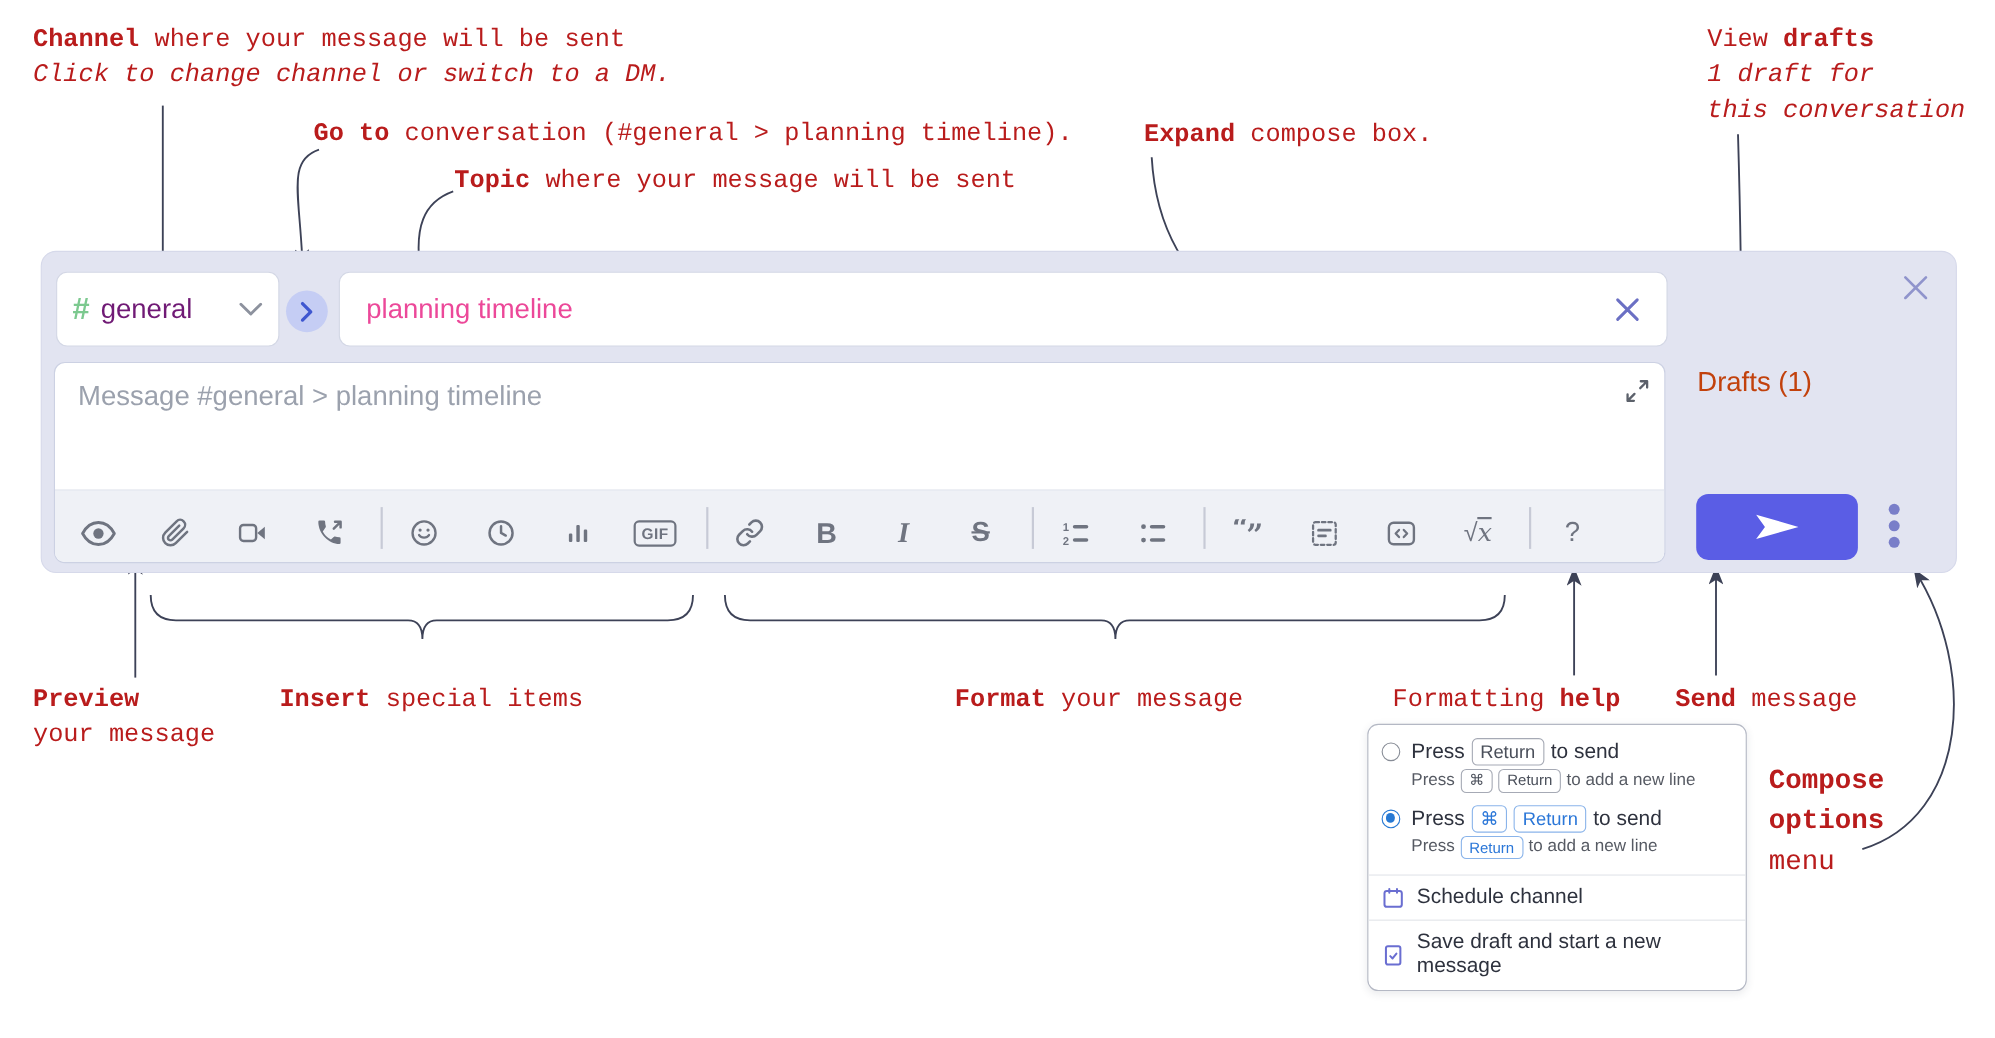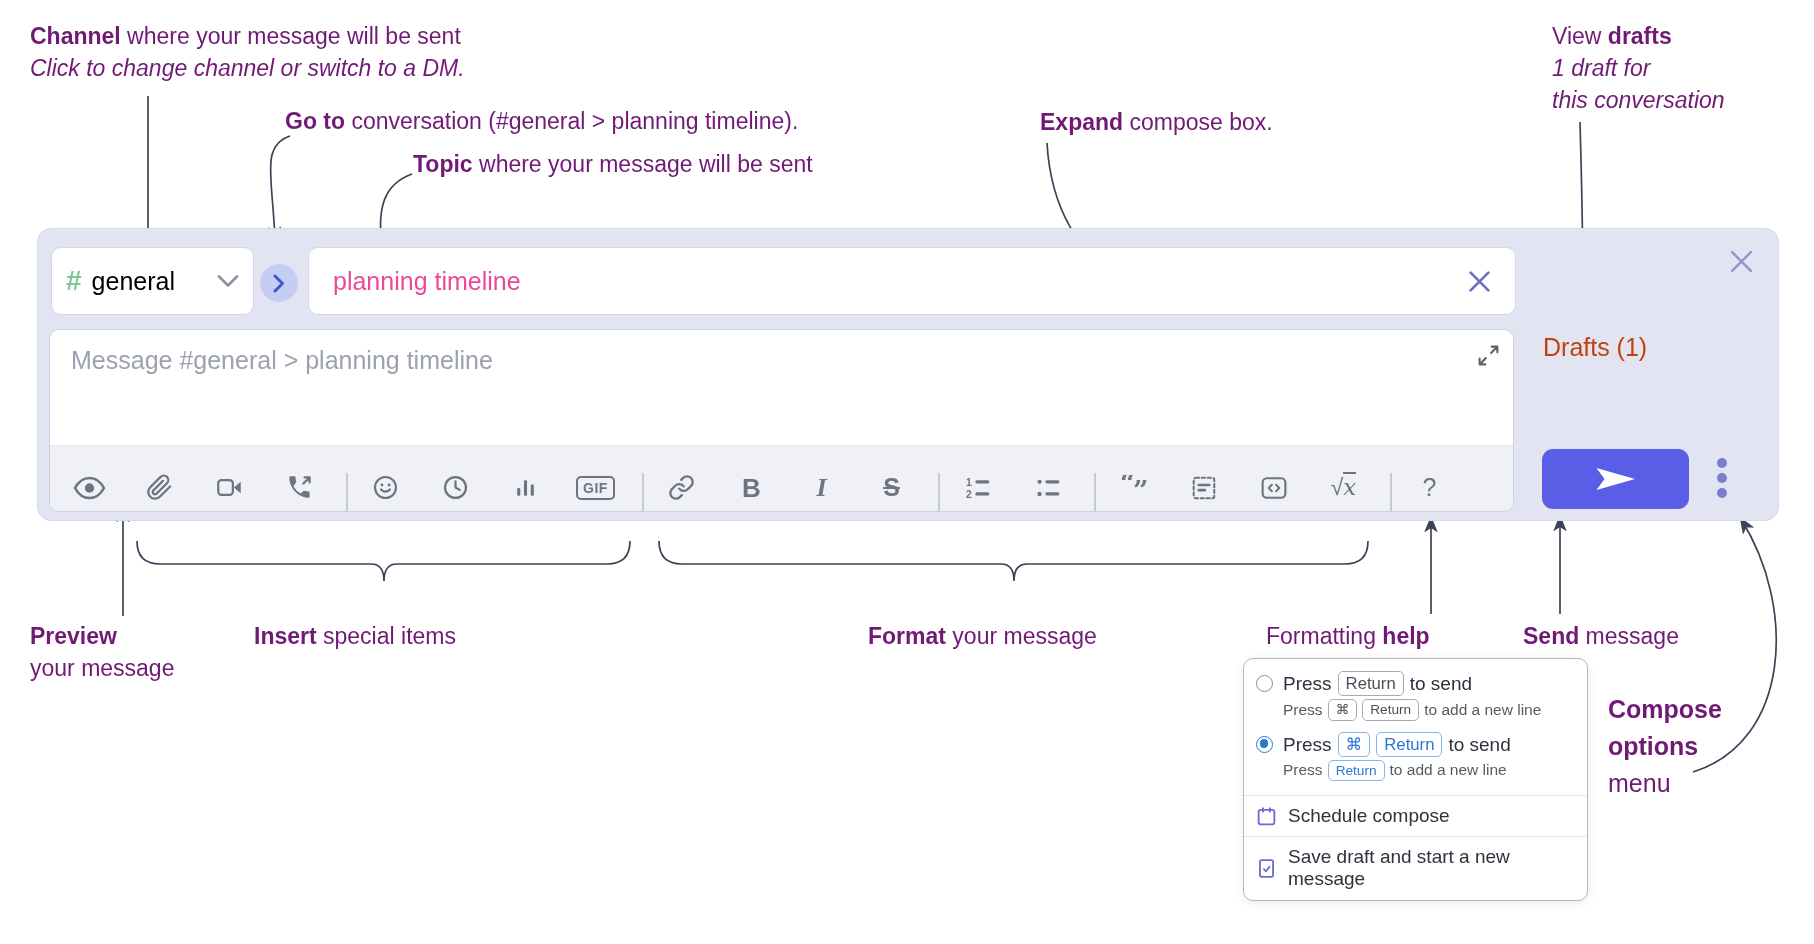--- a/index.html
+++ b/index.html
@@ -1,44 +1,44 @@
 <!DOCTYPE html>
 <html><head>
 <meta charset="utf-8">
 <style>
   html,body{margin:0;padding:0;background:#fff;}
   .page{position:relative;width:1814px;height:944px;background:#fff;
         font-family:"Liberation Sans",sans-serif;color:#31374d;overflow:hidden;}
-  .ann{position:absolute;font-size:23px;line-height:32px;white-space:nowrap;color:#701a75;}
+  .ann{position:absolute;font-size:23px;line-height:32px;white-space:nowrap;color:#b91c1c;font-family:Liberation Mono, monospace;}
   .ann .b{font-weight:700;}
   .ann .it{font-style:italic;}
   .overlay{position:absolute;left:0;top:0;pointer-events:none;}
 
   
   .compose{position:absolute;left:37px;top:228px;width:1742px;height:293px;
            background:#e2e4f1;border:1px solid #d6d9ea;border-radius:14px;box-sizing:border-box;}
   .chanbox{position:absolute;left:13px;top:18px;width:203px;height:68px;background:#fff;
            border:1px solid #d3d7e5;border-radius:10px;box-sizing:border-box;
            display:flex;align-items:center;padding:0 14px;gap:10px;cursor:pointer;}
   .hash{color:#7cc98f;font-weight:700;font-size:28px;line-height:1;}
-  .chname{font-size:25px;color:#000000;flex:1;}
+  .chname{font-size:25px;color:#701a75;flex:1;}
   .gobtn{position:absolute;left:222px;top:35px;width:38px;height:38px;border-radius:50%;
          background:#c5cdf4;display:flex;align-items:center;justify-content:center;border:none;padding:0;}
   .topicbox{position:absolute;left:270px;top:18px;width:1208px;height:68px;background:#fff;
             border:1px solid #d3d7e5;border-radius:10px;box-sizing:border-box;
             display:flex;align-items:center;padding:0 24px;}
   .topicval{font-size:25px;color:#ec4899;flex:1;}
   .iconbtn{background:none;border:none;padding:0;display:flex;align-items:center;justify-content:center;cursor:pointer;}
   .closex{position:absolute;right:24px;top:20px;}
   .msgbox{position:absolute;left:11px;top:100px;width:1465px;height:183px;background:#fff;
           border:1px solid #ccd1e3;border-radius:10px;box-sizing:border-box;overflow:hidden;}
   .placeholder{position:absolute;left:21px;top:16px;font-size:25px;color:#9ba1ad;}
   .expand{position:absolute;right:13px;top:14px;color:#5c616b;}
   .toolbar{position:absolute;left:0;right:0;bottom:0;height:66px;background:#eff1f6;
-           border-top:1px solid #e3e6ee;display:flex;align-items:flex-end;padding:0 16px;box-sizing:border-box;}
+           border-top:1px solid #e3e6ee;display:flex;align-items:flex-start;padding:15px 16px;box-sizing:border-box;}
   .tbtn{width:47px;height:47px;margin-right:23px;display:flex;align-items:center;justify-content:center;
         background:none;border:none;padding:0;color:#6f7480;cursor:pointer;flex:none;}
   .tsep{width:2px;height:38px;background:#c7cad6;margin-right:14px;flex:none;}
   .gifbox{border:2px solid currentColor;border-radius:5px;font-size:14px;font-weight:700;
           padding:3px 5px;letter-spacing:.5px;line-height:1;}
   .tglyph{font-size:26px;line-height:1;}
   .tglyph.bold{font-weight:800;}
   .tglyph.ital{font-style:italic;font-family:"Liberation Serif",serif;font-weight:600;}
   .tglyph.strike{text-decoration:line-through;font-weight:600;font-size:25px;}
   .mathg{font-size:23px;}
@@ -337,21 +337,21 @@
       </div>
     <div>
         <div class="mgroup">
           <div class="mitem">
             <span class="micon">
               <svg width="21" height="21" viewBox="0 0 24 24">
                 <rect x="3" y="4.5" width="18" height="16.5" rx="2.5" stroke="currentColor" fill="none" stroke-linecap="round" stroke-linejoin="round" stroke-width="2.1"></rect>
                 <path d="M8 2.5v4M16 2.5v4" stroke="currentColor" fill="none" stroke-linecap="round" stroke-linejoin="round" stroke-width="2.1"></path>
               </svg>
             </span>
-            <span>Schedule compose</span>
+            <span>Schedule channel</span>
           </div>
         </div>
         <div class="mgroup">
           <div class="mitem">
             <span class="micon">
               <svg width="21" height="21" viewBox="0 0 24 24">
                 <rect x="4.5" y="2.5" width="15" height="19" rx="2" stroke="currentColor" fill="none" stroke-linecap="round" stroke-linejoin="round" stroke-width="2.1"></rect>
                 <path d="M9 12.8l2.4 2.4 4-5" stroke="currentColor" fill="none" stroke-linecap="round" stroke-linejoin="round" stroke-width="2.1"></path>
               </svg>
             </span>

